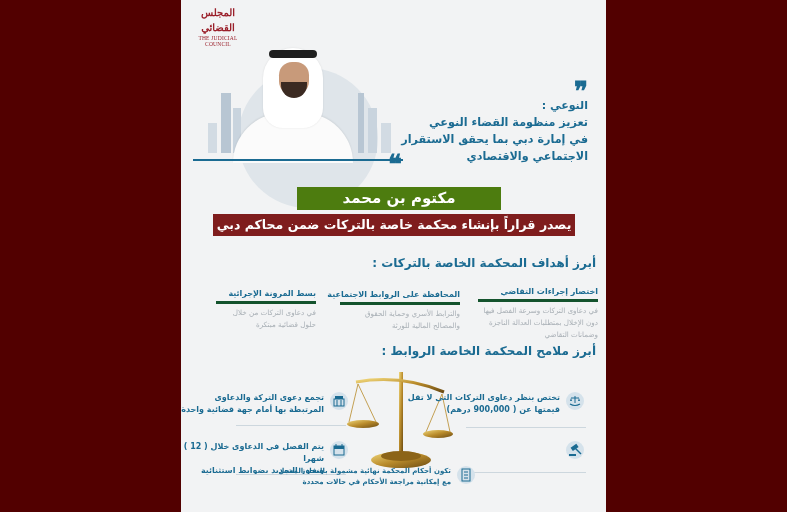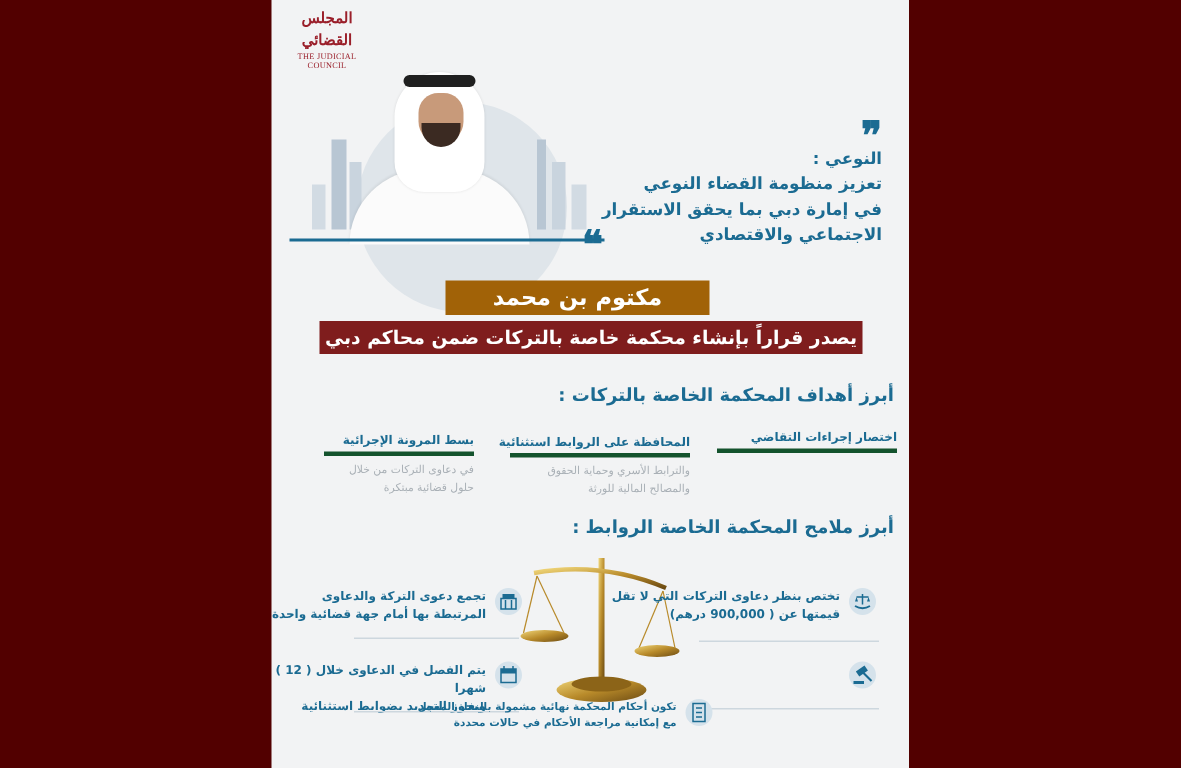--- a/index.html
+++ b/index.html
@@ -34,21 +34,21 @@
   .hero-line { left: 12px; top: 159px; width: 210px; height: 2px; background: #1b6b92; }
 
   
   .quote { right: 18px; top: 84px; width: 200px; text-align: right; direction: rtl; }
   .q-mark { font-family: "DejaVu Serif", serif; font-size: 26px; color: #1b6b92; font-weight: bold; line-height: 14px; }
   .q-label { font-size: 11px; font-weight: bold; color: #1b6b92; line-height: 16px; }
   .q-text { font-size: 11.2px; font-weight: bold; color: #1b6b92; line-height: 17px; }
   .q-mark-end { font-family: "DejaVu Serif", serif; font-size: 26px; color: #1b6b92; font-weight: bold; line-height: 14px; position: absolute; left: 0px; bottom: -6px; }
 
   
-  .banner1 { left: 116px; top: 187px; width: 176px; height: 23px; background: #a16207; color: #fff; font-size: 15px; font-weight: bold; text-align: center; line-height: 23px; }
+  .banner1 { left: 116px; top: 187px; width: 204px; height: 23px; background: #4d7c0f; color: #fff; font-size: 15px; font-weight: bold; text-align: center; line-height: 23px; }
   .banner2 { left: 32px; top: 214px; width: 362px; height: 22px; background: #7f1d1d; color: #fff; font-size: 12.5px; font-weight: bold; text-align: center; line-height: 22px; }
 
   .section-title { font-size: 12px; font-weight: bold; color: #1b6b92; white-space: nowrap; }
 
   
   .goal { width: 120px; text-align: right; direction: rtl; }
   .goal-title { font-size: 8px; font-weight: bold; color: #1b6b92; padding-bottom: 3px; border-bottom: 3px solid #14532d; margin-bottom: 3px; white-space: nowrap; }
   .goal-text { font-size: 7.2px; color: #a9b0b6; line-height: 12px; }
 
   
@@ -99,23 +99,24 @@
     <div class="q-mark-end">❝</div>
   </div>
 
   <div class="abs banner1">مكتوم بن محمد</div>
   <div class="abs banner2">يصدر قراراً بإنشاء محكمة خاصة بالتركات ضمن محاكم دبي</div>
 
   <div class="abs section-title" style="right:10px;top:256px;">أبرز أهداف المحكمة الخاصة بالتركات :</div>
 
   <div class="abs goal" style="right:8px;top:287px;">
     <div class="goal-title">اختصار إجراءات التقاضي</div>
+    <div class="goal-text">في دعاوى التركات وسرعة الفصل فيها دون الإخلال بمتطلبات العدالة الناجزة وضمانات التقاضي</div>
   </div>
   <div class="abs goal" style="right:146px;top:290px;">
-    <div class="goal-title">المحافظة على الروابط استثنائية</div>
+    <div class="goal-title">المحافظة على الروابط الاجتماعية</div>
     <div class="goal-text">والترابط الأسري وحماية الحقوق والمصالح المالية للورثة</div>
   </div>
   <div class="abs goal" style="right:290px;top:289px;width:100px;">
     <div class="goal-title">بسط المرونة الإجرائية</div>
     <div class="goal-text">في دعاوى التركات من خلال حلول قضائية مبتكرة</div>
   </div>
 
   <div class="abs section-title" style="right:10px;top:344px;">أبرز ملامح المحكمة الخاصة الروابط :</div>
 
   <div class="abs scale">

